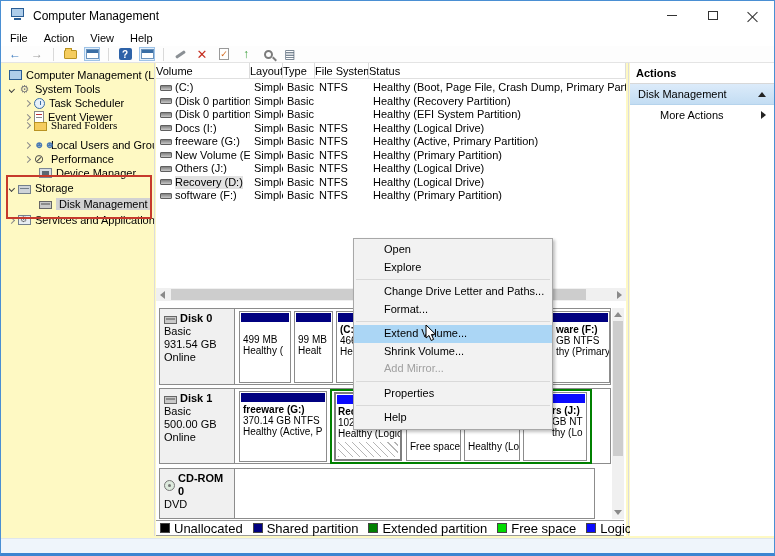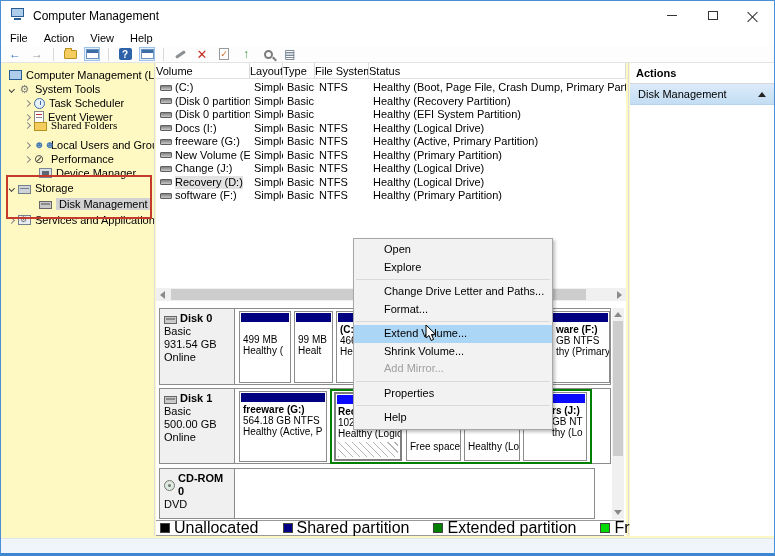--- a/index.html
+++ b/index.html
@@ -86,21 +86,21 @@
   .disk-name{font-weight:bold;display:flex;align-items:center;gap:3px;}
   .part{position:absolute;border:1px solid #8c8c8c;background:#fff;overflow:hidden;}
   .pbar{position:absolute;left:1px;top:1px;right:1px;height:9px;}
   .ptxt{position:absolute;left:3px;top:12px;right:1px;line-height:11px;font-size:10px;white-space:nowrap;}
   .pname{font-weight:bold;}
   .ext-region{position:absolute;border:2px solid #008000;background:#fff;}
   .hatch{position:absolute;left:2px;right:2px;bottom:2px;height:15px;background:repeating-linear-gradient(45deg,#b5b5b5 0 1px,#fff 1px 5px);}
   .cd-ic{display:inline-block;width:11px;height:11px;border-radius:50%;border:1px solid #777;background:#ddeadd;position:relative;flex:0 0 auto;}
   .cd-ic:before{content:"";position:absolute;left:3px;top:3px;width:3px;height:3px;border-radius:50%;background:#777;}
   
-  .legend{display:flex;align-items:center;gap:24px;padding-left:4px;border-top:1px solid #9a9a9a;border-bottom:1px solid #9a9a9a;background:#fff;font-size:16px;}
+  .legend{display:flex;align-items:center;gap:10px;padding-left:4px;border-top:1px solid #9a9a9a;border-bottom:1px solid #9a9a9a;background:#fff;font-size:13px;}
   .leg-item{display:flex;align-items:center;gap:4px;white-space:nowrap;}
   .leg-sq{width:10px;height:10px;border:1px solid #444;}
   
   .act-header{font-weight:bold;padding:4px 6px;border-bottom:1px solid #d8d8d8;}
   .act-group{display:flex;align-items:center;justify-content:space-between;padding:0 8px;background:linear-gradient(#dcebfa,#c3ddf3);border-bottom:1px solid #b5d3ec;height:21px;}
   .act-more{display:flex;align-items:center;justify-content:space-between;padding:0 8px 0 30px;height:20px;}
   
   .cmenu{left:352px;top:237px;width:200px;background:#f2f2f2;border:1px solid #a8a8a8;box-shadow:2px 2px 3px rgba(0,0,0,.25);padding:2px 0;z-index:50;}
   .mi{height:17.5px;line-height:17.5px;padding-left:30px;white-space:nowrap;}
   .mi-hl{background:#abd6f5;}
@@ -295,21 +295,21 @@
             <span>New Volume (E:)</span>
           </div>
           <div>Simple</div>
           <div>Basic</div>
           <div>NTFS</div>
           <div>Healthy (Primary Partition)</div>
         </div>
       <div class="vt-grid vt-row">
           <div class="vol-name">
             <span class="vol-ic"></span>
-            <span>Change (J:)</span>
+            <span>Others (J:)</span>
           </div>
           <div>Simple</div>
           <div>Basic</div>
           <div>NTFS</div>
           <div>Healthy (Logical Drive)</div>
         </div>
       <div class="vt-grid vt-row">
           <div class="vol-name">
             <span class="vol-ic"></span>
             <span class="vol-sel">Recovery (D:)</span>
@@ -389,21 +389,21 @@
             <span>Disk 1</span>
           </div>
         <div>Basic</div>
         <div>500.00 GB</div>
         <div>Online</div>
       </div>
       <div class="part" style="left:79px;top:2px;width:88px;height:71px;">
         <div class="pbar" style="background: rgb(0, 0, 128);"></div>
         <div class="ptxt" style="top:12px;">
             <div class="pname">freeware  (G:)</div>
-            <div>564.18 GB NTFS</div>
+            <div>370.14 GB NTFS</div>
             <div>Healthy (Active, P</div>
           </div>
       </div>
       <div class="ext-region" style="left:170px;top:0;width:262px;height:75px;">
         <div class="part" style="left:2px;top:1px;width:68px;height:69px;border:2px solid #7e7e7e;">
           <div class="pbar" style="background: rgb(10, 10, 255);"></div>
           <div class="ptxt" style="top:12px;left:2px;">
               <div class="pname">Rec</div>
               <div>102.</div>
               <div>Healthy (Logic</div>
@@ -473,20 +473,24 @@
         </span>
     </div>
   </div>
 
   <div class="abs" style="left:629px;top:62px;width:144px;height:473px;background:#fff;">
     <div class="act-header">Actions</div>
     <div class="act-group">
       <span>Disk Management</span>
       <span class="tri" style="position:static;border-left:4px solid transparent;border-right:4px solid transparent;border-bottom:5px solid #222;"></span>
     </div>
+    <div class="act-more">
+      <span>More Actions</span>
+      <span class="tri" style="position:static;border-top:4px solid transparent;border-bottom:4px solid transparent;border-left:5px solid #222;"></span>
+    </div>
   </div>
 
   <div class="abs statusbar"></div>
 
   <div class="abs cmenu">
     <div class="mi">Open</div>
     <div class="mi">Explore</div>
     <div class="msep"></div>
     <div class="mi">Change Drive Letter and Paths...</div>
     <div class="mi">Format...</div>

